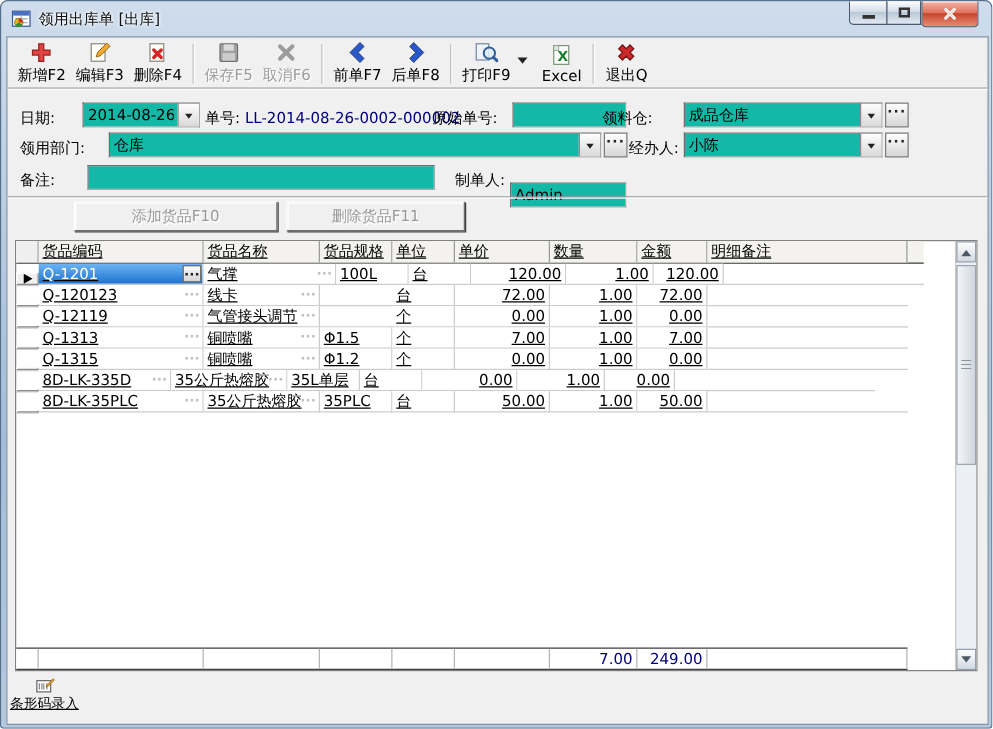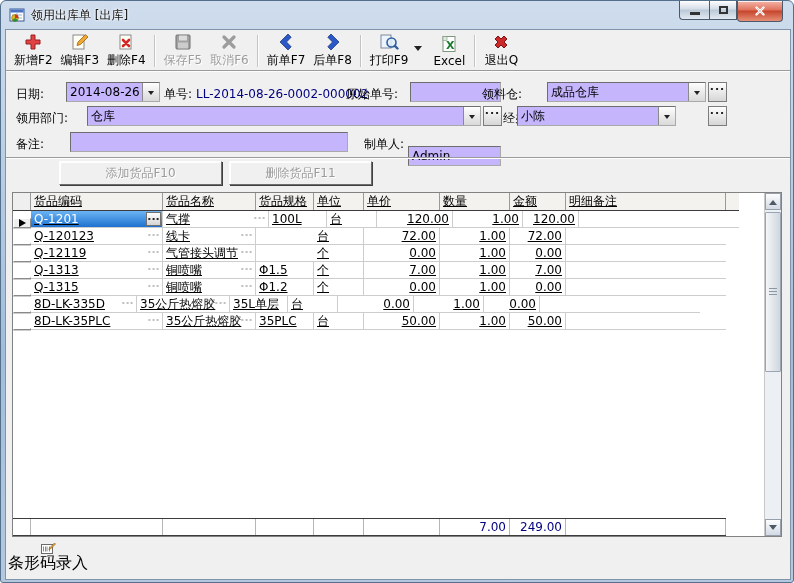--- a/index.html
+++ b/index.html
@@ -27,21 +27,21 @@
   .tbtn{display:flex;flex-direction:column;align-items:center;justify-content:center;padding:1px 4px;min-width:42px;height:38px;}
   .tbtn .tlabel{font-size:12px;margin-top:0;white-space:nowrap;}
   .tbtn.disabled .tlabel{color:#9d9d9d;text-shadow:1px 1px 0 #fff;}
   .ticon{width:20px;height:20px;display:block;}
   .tsep{width:2px;height:32px;border-left:1px solid #c3c3c3;border-right:1px solid #fdfdfd;margin:0 4px;}
   .print-drop{width:0;height:0;border:4px solid transparent;border-top:5px solid #222;margin:0 6px 0 2px;align-self:center;}
   .tb-groove{position:absolute;left:0;top:40px;width:100%;height:0;border-top:1px solid #9b9b9b;border-bottom:1px solid #fdfdfd;}
   
   .flabel{position:absolute;height:16px;line-height:16px;white-space:nowrap;}
   .tbox{position:absolute;height:20px;background:#fff;border:1px solid #6e6e6e;border-bottom-color:#a9a9a9;border-right-color:#a9a9a9;display:flex;}
-  .tbox input{flex:1;min-width:0;border:none;outline:none;padding:1px 3px;font:12px "DejaVu Sans","Liberation Sans",sans-serif;background:#c4b5fd;}
+  .tbox input{flex:1;min-width:0;border:none;outline:none;padding:1px 3px;font:12px "DejaVu Sans","Liberation Sans",sans-serif;background:#14b8a6;}
   .dropbtn{width:17px;height:100%;background:linear-gradient(#fefefe,#d9d9d9);border-left:1px solid #8a8a8a;
     display:flex;align-items:center;justify-content:center;}
   .dropbtn .tri{width:0;height:0;border:3.5px solid transparent;border-top:4.5px solid #222;margin-top:4px;}
   .dotbtn{position:absolute;height:20px;width:19px;background:linear-gradient(#fefefe,#d6d6d6);border:1px solid #7c7c7c;
     text-align:center;line-height:14px;font-weight:bold;color:#222;letter-spacing:1px;font-size:11px;}
   .navy{color:#000080;}
   .form-groove{position:absolute;left:0;top:127px;width:100%;height:0;border-top:1px solid #9b9b9b;border-bottom:1px solid #fdfdfd;}
   .pushbtn{position:absolute;height:24px;background:#f0f0f0;border:1px solid;border-color:#fdfdfd #6d6d6d #6d6d6d #fdfdfd;
     box-shadow:1px 1px 0 #404040, inset 1px 1px 0 #fff;text-align:center;line-height:22px;color:#9a9a9a;text-shadow:1px 1px 0 #fff;}
   
@@ -70,21 +70,21 @@
   .sb-up{top:0;} .sb-down{bottom:0;}
   .sb-tri-up{width:0;height:0;border:4px solid transparent;border-bottom:5px solid #4d5a66;margin-bottom:3px;}
   .sb-tri-down{width:0;height:0;border:4px solid transparent;border-top:5px solid #4d5a66;margin-top:3px;}
   .sb-thumb{position:absolute;left:0;top:19px;width:16px;height:160px;background:linear-gradient(90deg,#f4f6f8,#cfd6de);
     border:1px solid #9aa5b1;border-radius:1px;}
   .sb-grip{position:absolute;left:3px;right:3px;top:50%;margin-top:-4px;height:8px;
     background:repeating-linear-gradient(#8b97a3 0 1px,transparent 1px 3px);}
   
   .statusbar{position:absolute;left:0;top:510px;width:100%;height:39px;}
   .barcode{position:absolute;left:2px;top:2px;display:flex;flex-direction:column;align-items:center;}
-  .barcode .blabel{font-size:16px;line-height:14px;}
+  .barcode .blabel{font-size:11px;line-height:14px;text-decoration:underline;}
 </style>
 </head>
 <body>
 
 <div class="window">
 
   <div class="titlebar">
     <svg class="appicon" width="16" height="16" viewBox="0 0 16 16">
       <rect x="1" y="2" width="14" height="12" fill="#ffffff" stroke="#3a5a9a"></rect>
       <rect x="1.5" y="2.5" width="13" height="3" fill="#4a72c4"></rect>
@@ -213,21 +213,21 @@
 
     <span class="flabel" style="left:10px;top:80px">领用部门:</span>
     <div class="tbox" style="left:81px;top:76px;width:394px">
       <input value="仓库" style="">
       <span class="dropbtn">
           <span class="tri"></span>
         </span>
     </div>
     <span class="dotbtn" style="left:477px;top:76px">···</span>
     <span class="flabel" style="left:497px;top:80px">经办人:</span>
-    <div class="tbox" style="left:511px;top:76px;width:159px">
+    <div class="tbox" style="left:541px;top:76px;width:159px">
       <input value="小陈" style="">
       <span class="dropbtn">
           <span class="tri"></span>
         </span>
     </div>
     <span class="dotbtn" style="left:702px;top:76px">···</span>
 
     <span class="flabel" style="left:10px;top:106px">备注:</span>
     <div class="tbox" style="left:64px;top:102px;width:278px">
       <input value="" style="">

